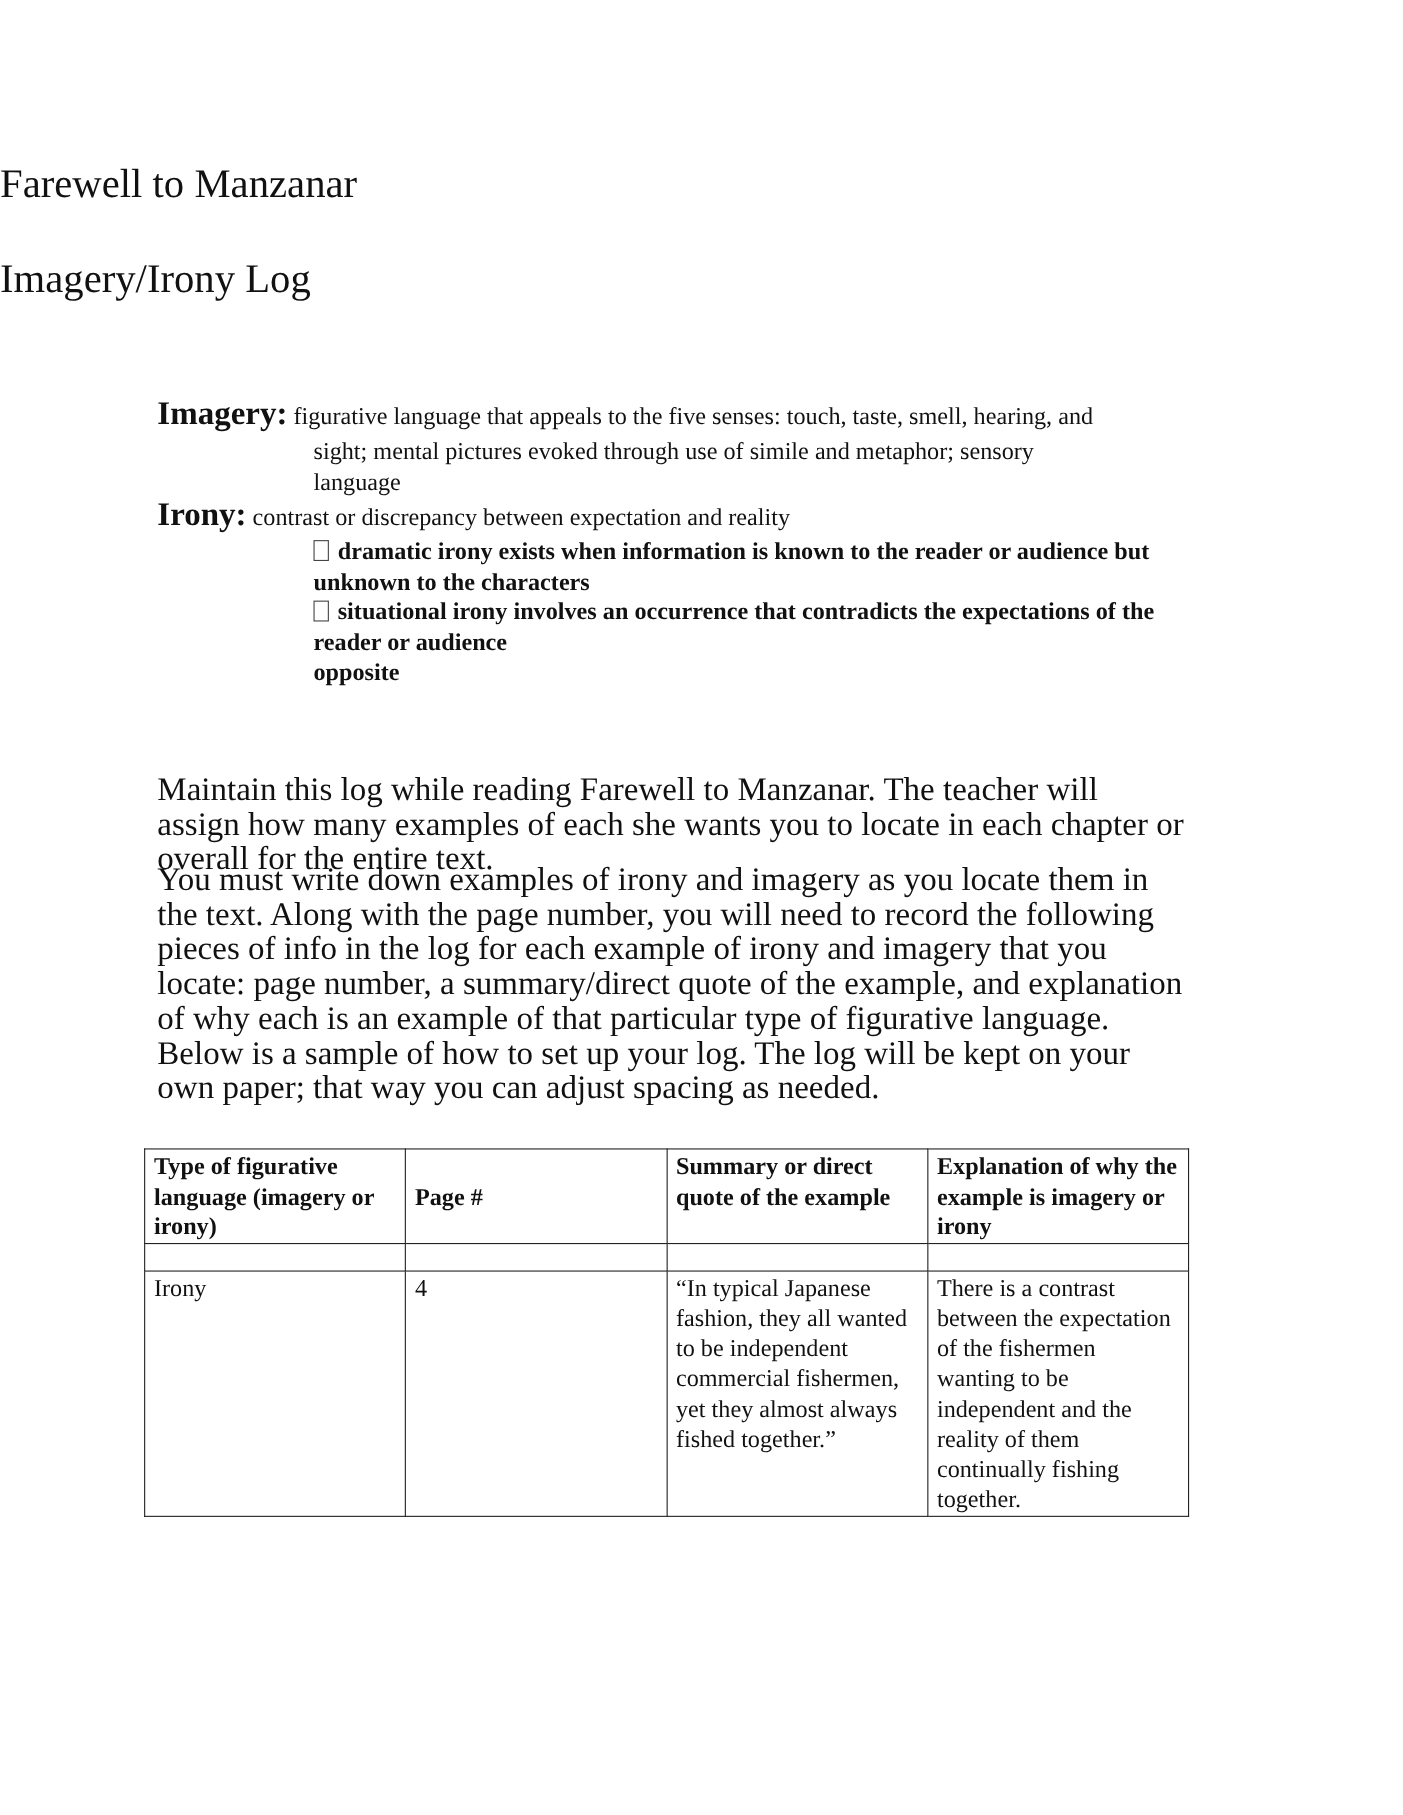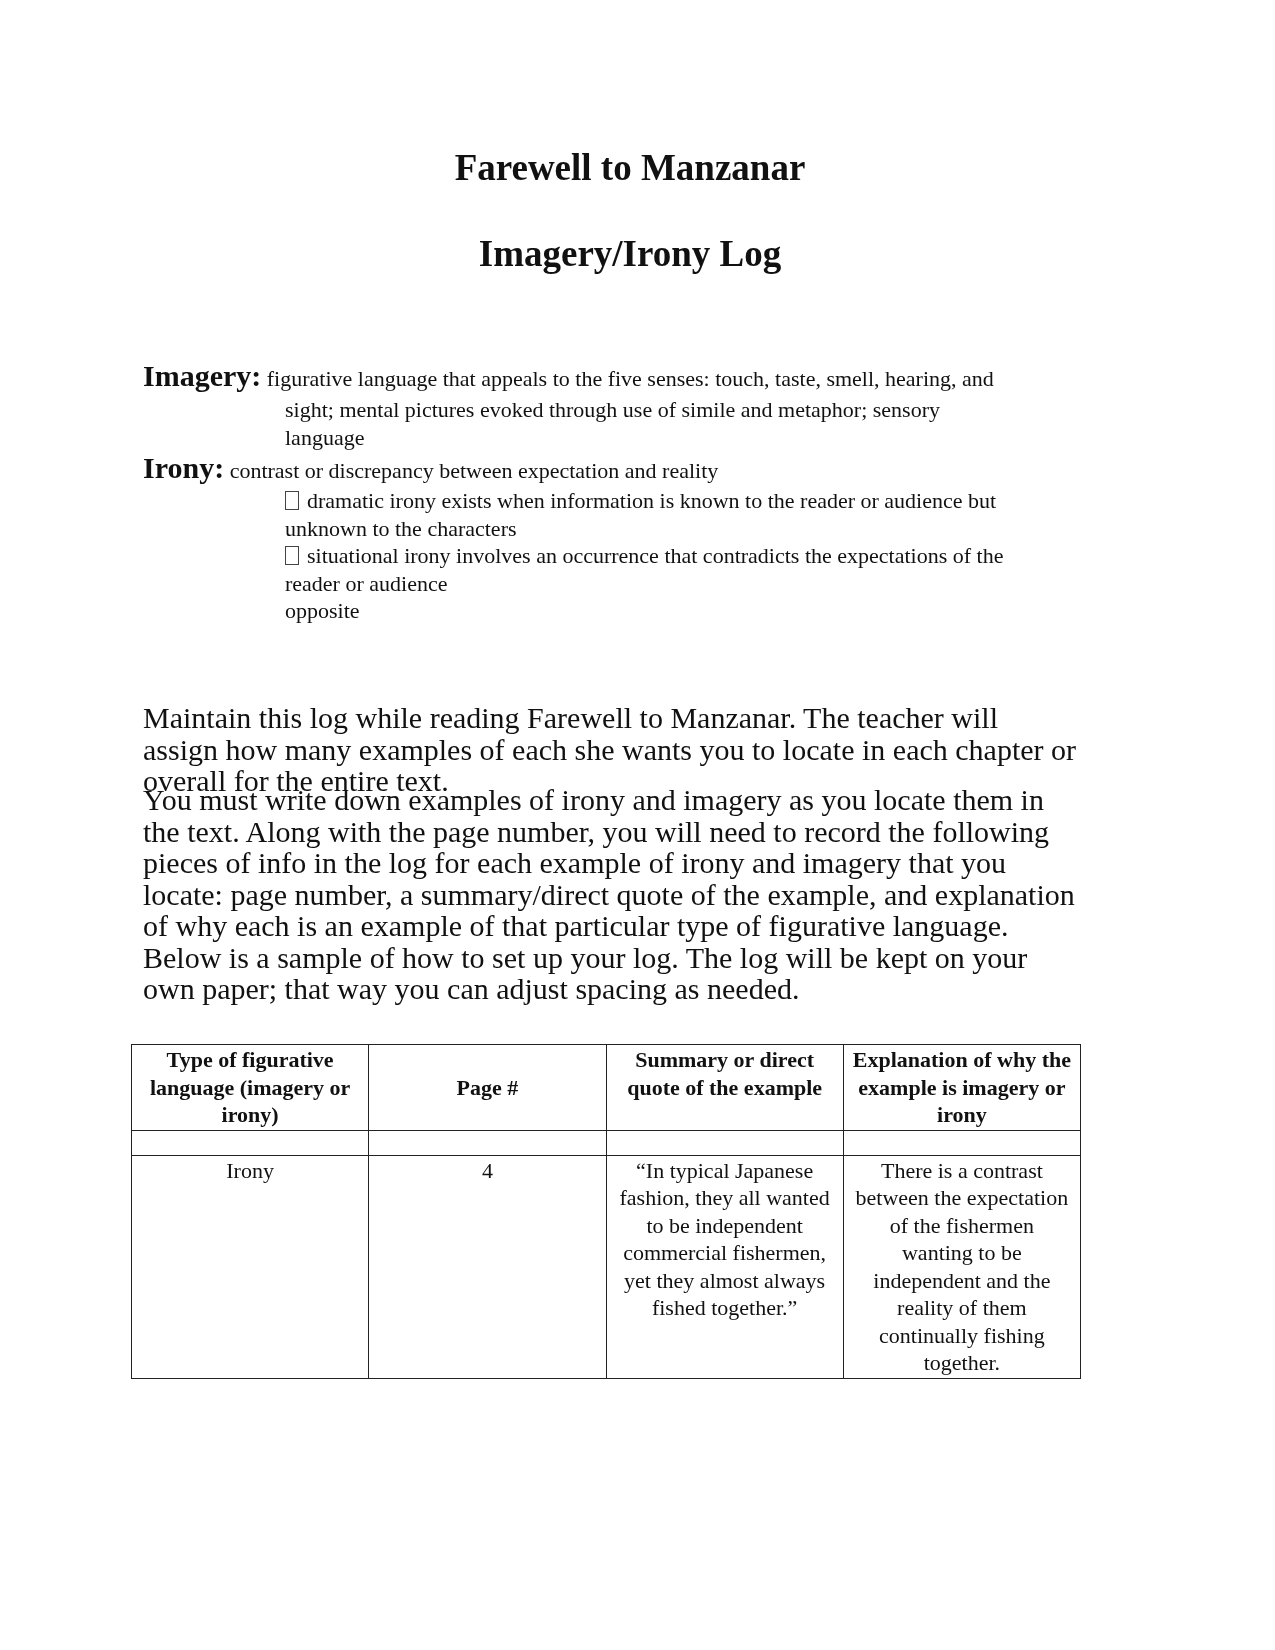--- a/index.html
+++ b/index.html
@@ -1,29 +1,29 @@
 <!DOCTYPE html>
 <html><head>
 <meta charset="utf-8">
 <style>
   html, body { margin: 0; padding: 0; background: #ffffff; }
   body { width: 1275px; height: 1650px; position: relative; overflow: hidden;
          font-family: "Liberation Serif", "DejaVu Serif", serif; color: #111; }
-  .title { position: absolute; left: 0; width: 1212px; text-align: center;
-           font-weight: bold; font-size: 37px; padding-left: 24px; }
+  .title { position: absolute; left: 0; width: 1212px; text-align: left;
+           font-weight: normal; font-size: 37px; }
   #t1 { top: 146px; }
   #t2 { top: 232px; }
   .def { position: absolute; left: 143px; font-size: 22px; line-height: 28px; }
   .term { font-weight: bold; font-size: 30px; }
   .indent { position: absolute; left: 285px; font-size: 22px; line-height: 27.5px; width: 790px; }
   .box { display: inline-block; width: 12px; height: 17px; border: 1px solid #444; margin-right: 8px; vertical-align: -2px; }
   .para { position: absolute; left: 143px; width: 935px; font-size: 30px; line-height: 31.5px; }
   table { position: absolute; left: 131px; top: 1044px; border-collapse: collapse; width: 950px;
           font-size: 22px; }
-  td, th { border: 1.5px solid #222; text-align: center; vertical-align: top; padding: 1px 8px; line-height: 27.5px; width: 25%; }
+  td, th { border: 1.5px solid #222; text-align: left; vertical-align: top; padding: 1px 8px; line-height: 27.5px; width: 25%; }
   th { font-weight: bold; }
   th.mid { vertical-align: middle; }
   tr.blank td { height: 24px; padding: 0; }
 </style>
 </head>
 <body>
 
 <div class="title" id="t1">Farewell to Manzanar</div>
 <div class="title" id="t2">Imagery/Irony Log</div>
 
@@ -33,21 +33,21 @@
 </div>
 <div class="indent" style="top:396px;">
   <div>sight; mental pictures evoked through use of simile and metaphor; sensory</div>
   <div>language</div>
 </div>
 
 <div class="def" style="top:454px;">
   <span class="term">Irony:</span>
   <span>contrast or discrepancy between expectation and reality</span>
 </div>
-<div class="indent" style="top:487px;">
+<div class="indent" style="top:487px;font-weight:bold;">
   <div><span class="box"></span><span>dramatic irony exists when information is known to the reader or audience but</span></div>
   <div>unknown to the characters</div>
   <div><span class="box"></span><span>situational irony involves an occurrence that contradicts the expectations of the</span></div>
   <div>reader or audience</div>
   <div>opposite</div>
 </div>
 
 <div class="para" style="top:702px;">Maintain this log while reading Farewell to Manzanar. The teacher will assign how many examples of each she wants you to locate in each chapter or overall for the entire text.</div>
 <div class="para" style="top:784px;">You must write down examples of irony and imagery as you locate them in the text. Along with the page number, you will need to record the following pieces of info in the log for each example of irony and imagery that you locate: page number, a summary/direct quote of the example, and explanation of why each is an example of that particular type of figurative language. Below is a sample of how to set up your log. The log will be kept on your own paper; that way you can adjust spacing as needed.</div>
 

